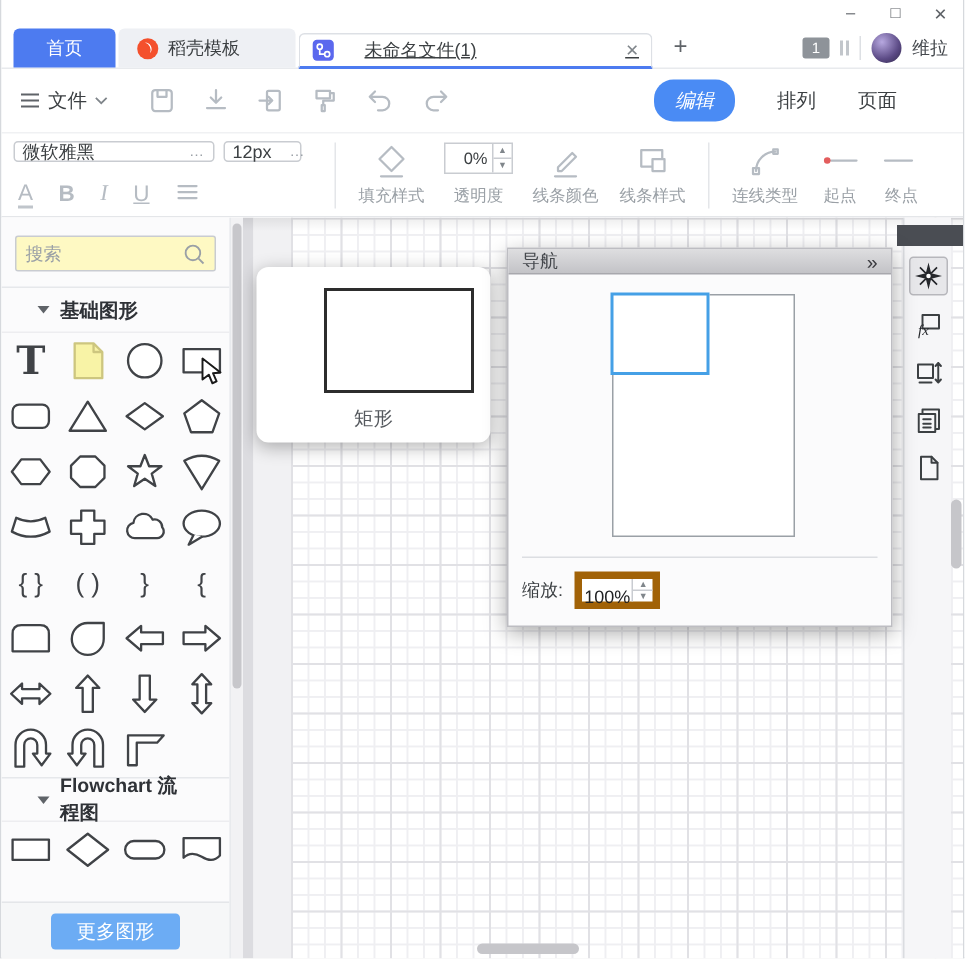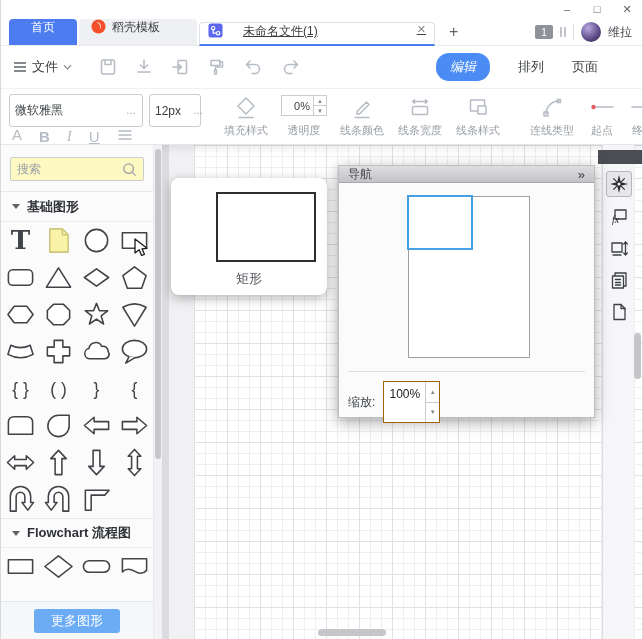--- a/index.html
+++ b/index.html
@@ -6,21 +6,21 @@
   html,body { width:643px; height:639px; overflow:hidden; }
   body { font-family:"Liberation Sans","DejaVu Sans",sans-serif; background:#fff; }
   .app { position:relative; width:643px; height:639px; border-left:1px solid #d6d9dd; border-right:1px solid #d6d9dd; border-bottom:1px solid #d6d9dd; }
 
   
   .titlebar { height:18px; display:flex; justify-content:flex-end; align-items:center; background:#fff; }
   .win-btn { width:30px; height:18px; display:flex; align-items:center; justify-content:center; color:#5f6368; font-size:11px; }
 
   
   .tabbar { height:28px; display:flex; align-items:flex-end; padding-left:8px; background:#fff; border-bottom:1px solid #e8eaed; }
-  .tab { height:26px; display:flex; align-items:flex-start; border-radius:4px 4px 0 0; font-size:12px; white-space:nowrap; }
+  .tab { height:26px; display:flex; align-items:center; border-radius:4px 4px 0 0; font-size:12px; white-space:nowrap; }
   .tab-home { width:68px; justify-content:center; background:#4d7bf0; color:#fff; }
   .tab-docer { width:118px; background:#eef0f4; color:#3c4043; gap:6px; padding:0 12px; margin-left:2px; }
   .tab-doc { width:236px; background:#fff; border:1px solid #dde0e5; border-bottom:2px solid #4d7bf0; color:#3c4043; gap:20px; padding:0 8px; margin-left:2px; position:relative; margin-bottom:-1px; z-index:1; height:24px;text-decoration:underline;}
   .tab-doc .tab-close { margin-left:auto; color:#80868b; font-size:11px; }
   .newtab { margin-left:14px; color:#5f6368; font-size:16px; height:26px; display:flex; align-items:center; }
   .tab-right { margin-left:auto; display:flex; align-items:center; gap:7px; padding-right:10px; height:26px; }
   .badge1 { width:18px; height:14px; background:#8e9399; color:#fff; font-size:10px; border-radius:2px; display:flex; align-items:center; justify-content:center; }
   .bars { display:flex; gap:2px; } .bars i { width:2px; height:10px; background:#c2c6cb; }
   .vdiv { width:1px; height:16px; background:#dde0e4; }
   .avatar { width:20px; height:20px; border-radius:50%; background:radial-gradient(circle at 35% 30%, #b7a8e0, #5b4a85 60%, #2f2747); }
@@ -32,21 +32,21 @@
   .file-group { display:flex; align-items:center; gap:5px; color:#3c4043; font-size:13px; }
   .mb-icons { display:flex; align-items:center; gap:16px; margin-left:26px; }
   .mb-icon { display:flex; }
   .menubar-right { margin-left:auto; display:flex; align-items:center; gap:28px; padding-right:32px; font-size:13px; color:#3c4043; }
   .edit-pill { background:#4a8bf4; color:#fff; border-radius:13px; padding:5px 14px; font-size:13px;font-style:italic; }
 
   
   .formatbar { height:57px; border-top:1px solid #f0f1f3; border-bottom:1px solid #e4e6e9; display:flex; align-items:stretch; padding:5px 0 4px 8px; overflow:hidden; background:#fff; }
   .fb-left { width:206px; display:flex; flex-direction:column; justify-content:space-between; }
   .fb-inputs { display:flex; gap:6px; }
-  .text-box { height:33px; border:1px solid #c9ccd1; border-radius:3px; background:#fff; display:flex; align-items:center; padding:0 5px; font-size:12px; color:#3c4043;gap:12px; }
+  .text-box { height:14px; border:1px solid #c9ccd1; border-radius:3px; background:#fff; display:flex; align-items:center; padding:0 5px; font-size:12px; color:#3c4043;gap:12px; }
   .font-box { width:134px; } .size-box { width:52px; }
   .text-box .val { flex:1; } .text-box .more { color:#9aa0a6; font-size:10px; letter-spacing:1px; }
   .fb-styles { display:flex; align-items:center; gap:17px; color:#b6bcc3; font-size:15px; padding-left:3px; padding-bottom:1px; }
   .fs-A { border-bottom:2px solid #c0c5cb; line-height:1.1; }
   .fs-B { font-weight:bold; }
   .fs-I { font-style:italic; font-family:"Liberation Serif",serif; }
   .fs-U { text-decoration:underline; }
   .fb-sep { width:1px; background:#e4e6e9; margin:1px 8px; }
   .fb-group { width:58px; display:flex; flex-direction:column; align-items:center; justify-content:space-between; padding:1px 0 2px; flex-shrink:0; }
   .fb-group .lbl { font-size:11px; color:#9aa0a6; white-space:nowrap; }
@@ -58,21 +58,21 @@
 
   
   .main { position:relative; height:494px; background:#fff; overflow:hidden; }
 
   
   .sidebar { position:absolute; left:0; top:0; bottom:0; width:152px; background:#fbfbfc; display:flex; flex-direction:column; }
   .search-wrap { padding:12px 9px 10px; border-bottom:1px solid #e6e8eb; }
   .search-box { height:24px; border:1px solid #c9ccd1; border-radius:2px; background:#fef9c3; display:flex; align-items:center; padding:0 6px; gap:4px; }
   .search-box input { border:0; outline:0; flex:1; width:90px; font-size:12px; color:#3c4043; background:transparent; font-family:inherit; }
   .search-box input::placeholder { color:#9aa0a6; }
-  .sec-hdr { height:30px; display:flex; align-items:center; gap:7px; padding:0 11px; font-size:13px; font-weight:bold; color:#2f3237; border-bottom:1px solid #ededf0; flex-shrink:0; }
+  .sec-hdr { height:30px; display:flex; align-items:center; gap:7px; padding:0 24px; font-size:13px; font-weight:bold; color:#2f3237; border-bottom:1px solid #ededf0; flex-shrink:0; }
   .flow-hdr { border-top:1px solid #e6e8eb; }
   .caret { width:0; height:0; border-left:4px solid transparent; border-right:4px solid transparent; border-top:5px solid #5f6368; }
   .shape-grid { display:grid; grid-template-columns:repeat(4,38px); justify-content:center; flex-shrink:0; }
   .shape-cell { height:37px; display:flex; align-items:center; justify-content:center; }
   .shape-svg { width:31px; height:31px; display:block; }
   .shape-svg path, .shape-svg rect, .shape-svg circle, .shape-svg ellipse { fill:#fff; stroke:#404347; stroke-width:1.6; stroke-linejoin:round; }
   .shape-svg text { stroke:none; fill:#404347; }
   .sidebar-bottom { margin-top:auto; height:38px; border-top:1px solid #e4e6e9; background:#f6f7f8; display:flex; align-items:center; justify-content:center; flex-shrink:0; }
   .more-btn { width:86px; height:24px; background:#6cacf4; color:#fff; font-size:13px; border:0; border-radius:3px; display:flex; align-items:center; justify-content:center; font-family:inherit;text-align:center; }
 
@@ -103,21 +103,21 @@
   .cursor-icon { position:absolute; left:133px; top:93px; z-index:40; }
 
   
   .nav-panel { position:absolute; left:337px; top:20px; width:257px; height:253px; background:#fbfbfc; border:1px solid #bdbdc2; box-shadow:0 4px 14px rgba(0,0,0,.35); z-index:20; }
   .nav-hdr { height:17px; background:linear-gradient(#dedee0,#c3c3c7); border-bottom:1px solid #a8a8ad; display:flex; align-items:center; padding:0 9px; font-size:12px; color:#45484d; }
   .nav-collapse { margin-left:auto; color:#3b3b40; font-size:13px; line-height:1; }
   .nav-page { position:absolute; left:69px; top:30px; width:122px; height:162px; background:#fff; border:1px solid #9aa0a6; }
   .nav-viewport { position:absolute; left:68px; top:29px; width:66px; height:55px; border:2px solid #45a0e6; background:#fff; }
   .nav-div { position:absolute; left:9px; right:9px; top:205px; border-top:1px solid #dcdee2; }
   .nav-zoom { position:absolute; left:9px; top:215px; display:flex; align-items:center; gap:8px; font-size:12px; color:#3c4043; }
-  .zoom-box { width:57px; height:42px; border:1px solid #a16207; background:#fff; display:flex;justify-content:center; }
+  .zoom-box { width:57px; height:25px; border:5px solid #a16207; background:#fff; display:flex;justify-content:center; }
   .zoom-box .val { flex:1; text-align:center; font-size:12px; color:#202124; padding-top:5px; }
   .zoom-box .spin { width:14px; }
 
   
   .right-strip { position:absolute; left:601px; top:0; bottom:0; width:32px; background:#f6f6f8; border-left:1px solid #dadce0; z-index:5; padding-top:26px; }
   .strip-dark { position:absolute; left:597px; top:5px; width:46px; height:14px; background:#4a4d53; z-index:6; }
   .strip-btn { width:26px; height:26px; margin:0 auto 6px; display:flex; align-items:center; justify-content:center; }
   .strip-btn.active { background:#e7e7ea; border:1px solid #b7b7bc; border-radius:3px; }
 
   .tool-ic { stroke:#b6bcc3; fill:none; stroke-width:1.5; stroke-linecap:round; stroke-linejoin:round; }
@@ -269,27 +269,20 @@
     </div>
 
     <div class="fb-group">
       <svg width="24" height="24" viewBox="0 0 24 24" class="tool-ic">
           <path d="M7 16.5 L16.5 7 l2.5 2.5 L9.5 19 H7 Z"></path>
           <path d="M5 22.5 h14"></path>
         </svg>
       <span class="lbl">线条颜色</span>
     </div>
 
-    <div class="fb-group">
-      <svg width="24" height="24" viewBox="0 0 24 24" class="tool-ic">
-          <path d="M4.5 6.5 h15 M4.5 6.5 l2.2 -1.6 M4.5 6.5 l2.2 1.6 M19.5 6.5 l-2.2 -1.6 M19.5 6.5 l-2.2 1.6"></path>
-          <rect x="4.5" y="11.5" width="15" height="8" rx="1"></rect>
-        </svg>
-      <span class="lbl">线条宽度</span>
-    </div>
 
     <div class="fb-group">
       <svg width="24" height="24" viewBox="0 0 24 24" class="tool-ic">
           <rect x="4.5" y="5" width="14" height="11"></rect>
           <rect x="12" y="11" width="8" height="8" fill="#fff"></rect>
         </svg>
       <span class="lbl">线条样式</span>
     </div>
 
     <div class="fb-sep"></div>

